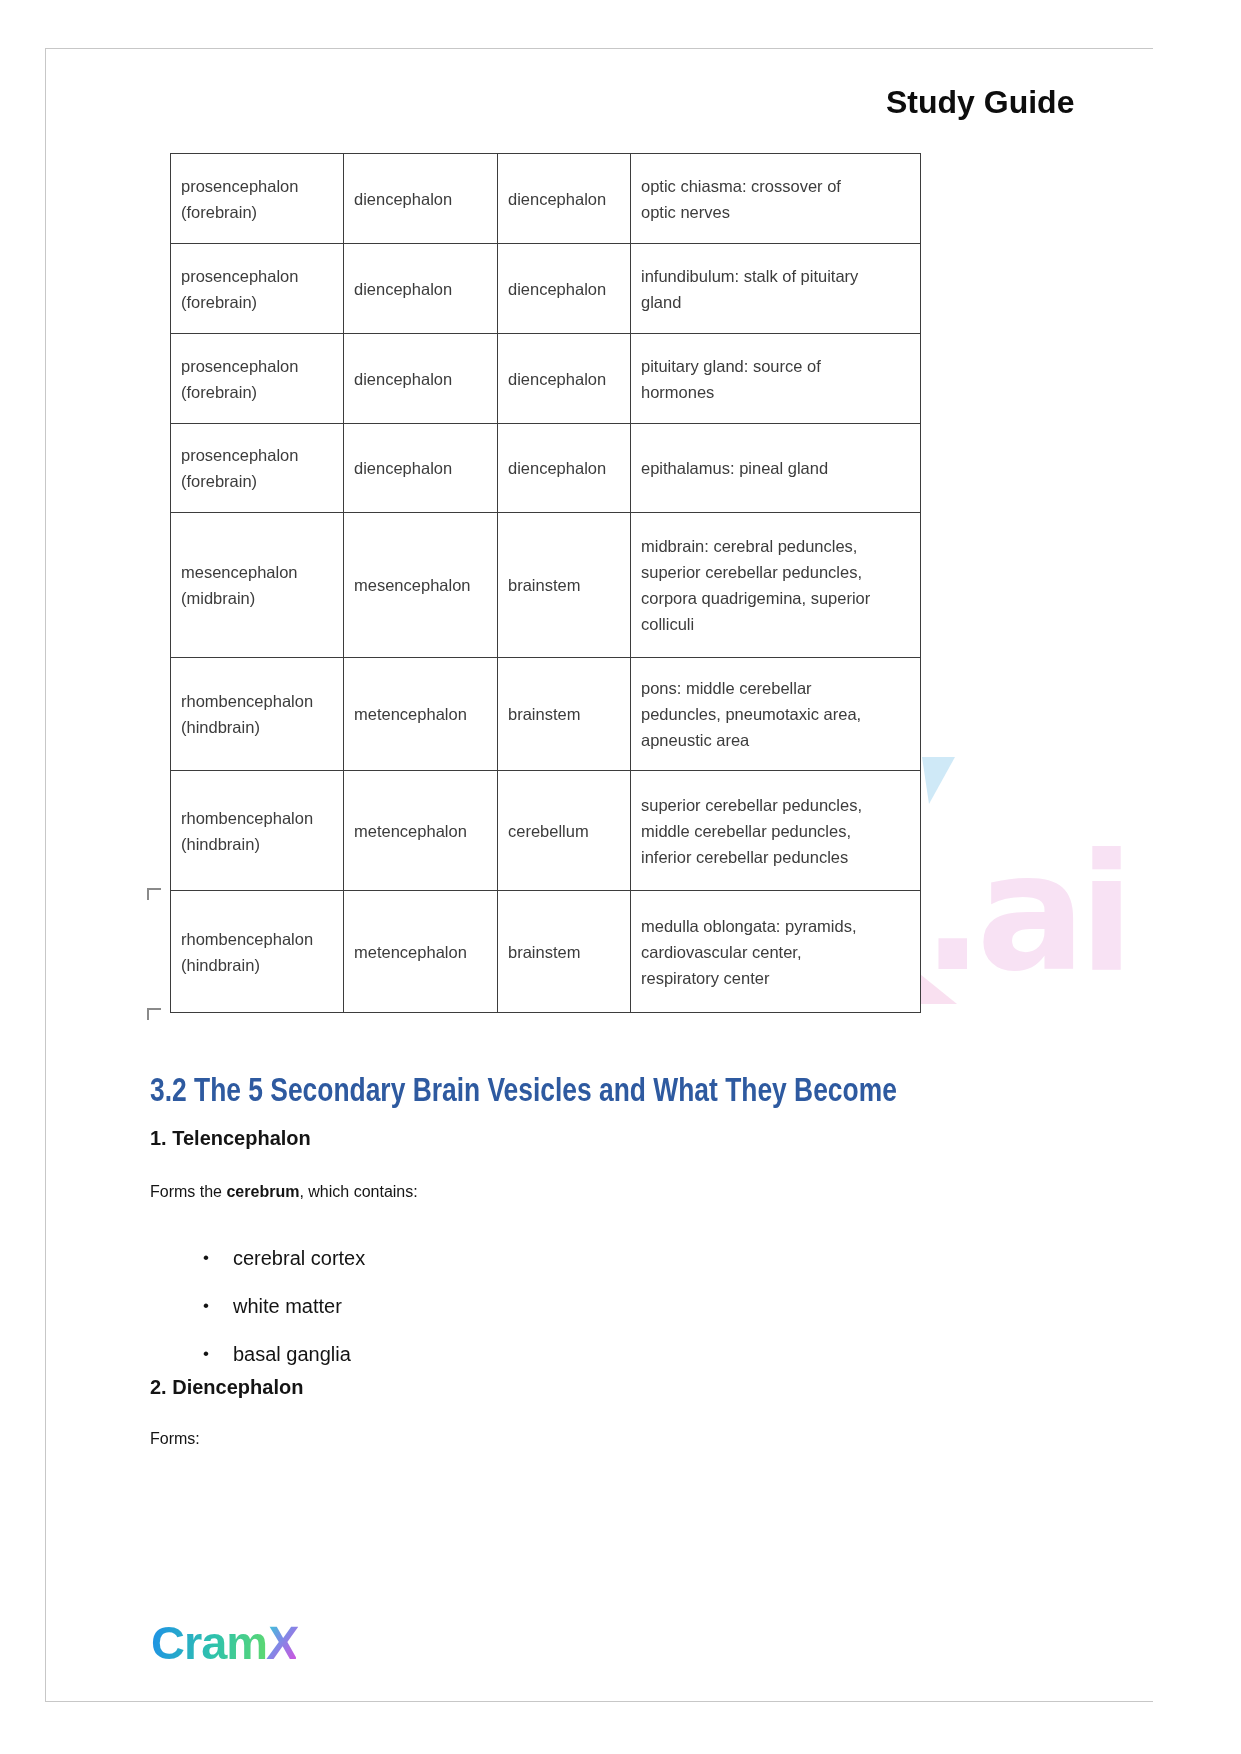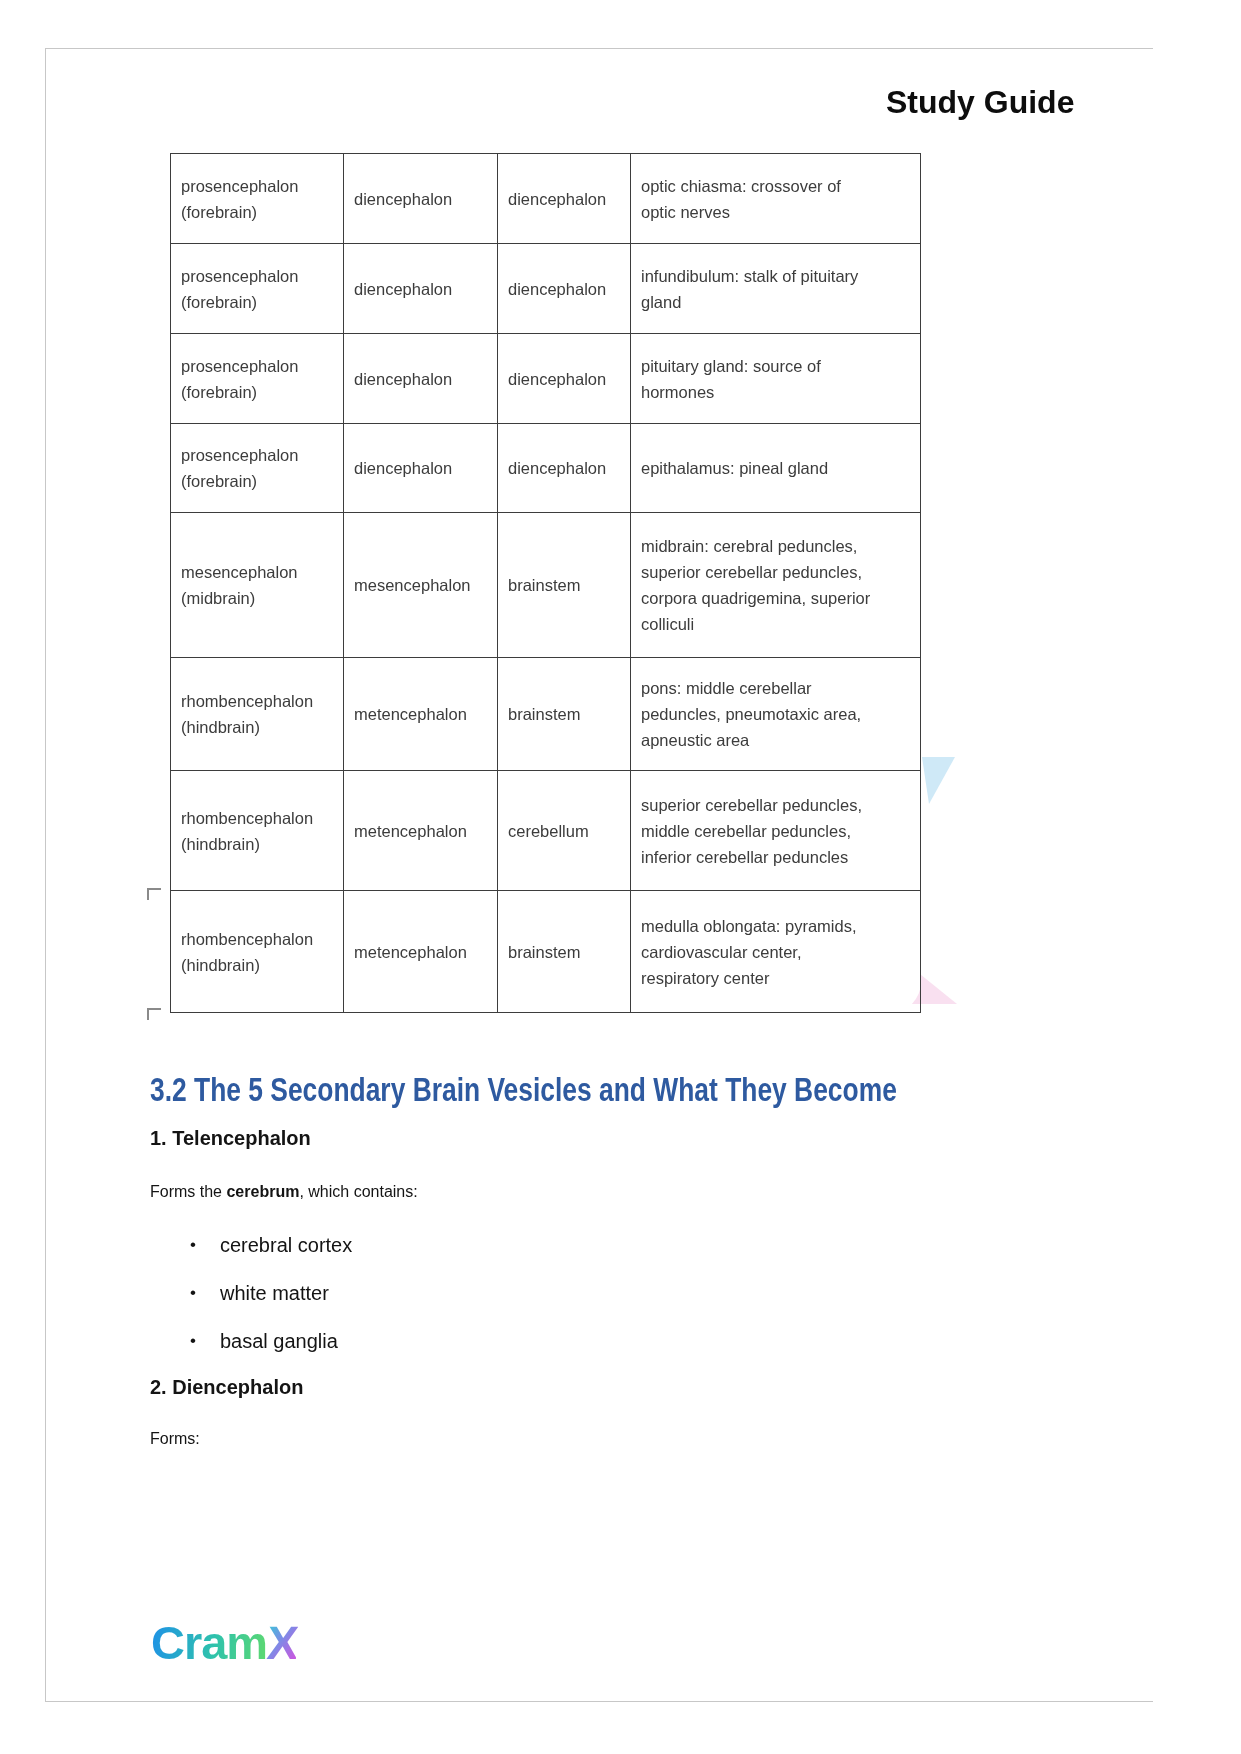--- a/index.html
+++ b/index.html
@@ -10,21 +10,21 @@
   .doc-title{position:absolute;left:886px;top:84px;font-size:32px;font-weight:bold;color:#0d0d0d;
              letter-spacing:0px;white-space:nowrap;}
 
   
   .wm-svg{position:absolute;left:900px;top:740px;width:200px;height:280px;z-index:1;}
   .wm-ai{position:absolute;left:922px;top:832px;z-index:1;font-family:"DejaVu Sans", sans-serif;
          font-weight:bold;font-size:162px;line-height:1;letter-spacing:-7px;color:#f8e2f4;}
 
   
   table.vesicles{position:absolute;left:170px;top:153px;z-index:2;border-collapse:collapse;
-                 table-layout:fixed;width:750px;background:#ffffff;border-radius:31px;}
+                 table-layout:fixed;width:750px;background:#ffffff;}
   table.vesicles td{border:1px solid #3d3d3d;vertical-align:middle;padding:8px 10px;
                     font-size:16.5px;line-height:26px;color:#3c3c3c;white-space:pre-line;
                     font-family:"Liberation Sans", sans-serif;}
   table.vesicles tr:nth-child(1){height:90px;}
   table.vesicles tr:nth-child(2){height:90px;}
   table.vesicles tr:nth-child(3){height:90px;}
   table.vesicles tr:nth-child(4){height:89px;}
   table.vesicles tr:nth-child(5){height:145px;}
   table.vesicles tr:nth-child(6){height:113px;}
   table.vesicles tr:nth-child(7){height:120px;}
@@ -34,21 +34,21 @@
   .tick1{left:147px;top:888px;}
   .tick2{left:147px;top:1008px;}
 
   .sec-heading{position:absolute;left:150px;top:1070px;z-index:2;color:#2e5aa0;font-weight:bold;
                font-size:33px;line-height:40px;white-space:nowrap;transform:scaleX(0.80);
                transform-origin:left top;}
   .sub-title{position:absolute;left:150px;z-index:2;font-size:20px;font-weight:bold;color:#141414;}
   .intro{position:absolute;left:150px;z-index:2;font-size:16px;color:#141414;}
   .t1{top:1127px;} .i1{top:1183px;} .t2{top:1376px;} .i2{top:1430px;}
 
-  ul.bullets{position:absolute;left:190px;z-index:2;margin:0;padding:0;list-style:none;}
+  ul.bullets{position:absolute;left:190px;z-index:2;margin:13px;padding:0;list-style:none;}
   ul.b1{top:1232px;} ul.b2{top:1472px;}
   ul.bullets li{height:48px;display:flex;align-items:flex-start;gap:24px;font-size:20px;
                 line-height:26px;color:#141414;}
   ul.bullets li::before{content:"\2022";font-size:17px;line-height:26px;color:#141414;}
   ul.bullets li.bold{font-weight:bold;}
 
   .logo{position:absolute;left:151px;top:1618px;z-index:2;font-weight:bold;font-size:47px;
         line-height:50px;letter-spacing:-1px;white-space:nowrap;}
   .logo .cram{background:linear-gradient(100deg,#1e90e8 0%,#2fc3ab 55%,#5fd96e 100%);
               -webkit-background-clip:text;background-clip:text;color:transparent;}
@@ -62,20 +62,21 @@
 <div class="canvas">
 
   <div class="page-border"></div>
 
   <div class="doc-title">Study Guide</div>
 
   <svg class="wm-svg" viewBox="0 0 200 280">
     <polygon points="22,17 55,17 29,64" fill="#cfe9f7"></polygon>
     <polygon points="10,226 57,264 10,264" fill="#f9e0f0"></polygon>
   </svg>
+  <div class="wm-ai">.ai</div>
 
   <table class="vesicles">
     <colgroup>
       <col style="width:173px">
         <col style="width:154px">
         <col style="width:133px">
         <col style="width:290px">
     </colgroup>
     <tbody>
         <tr>

